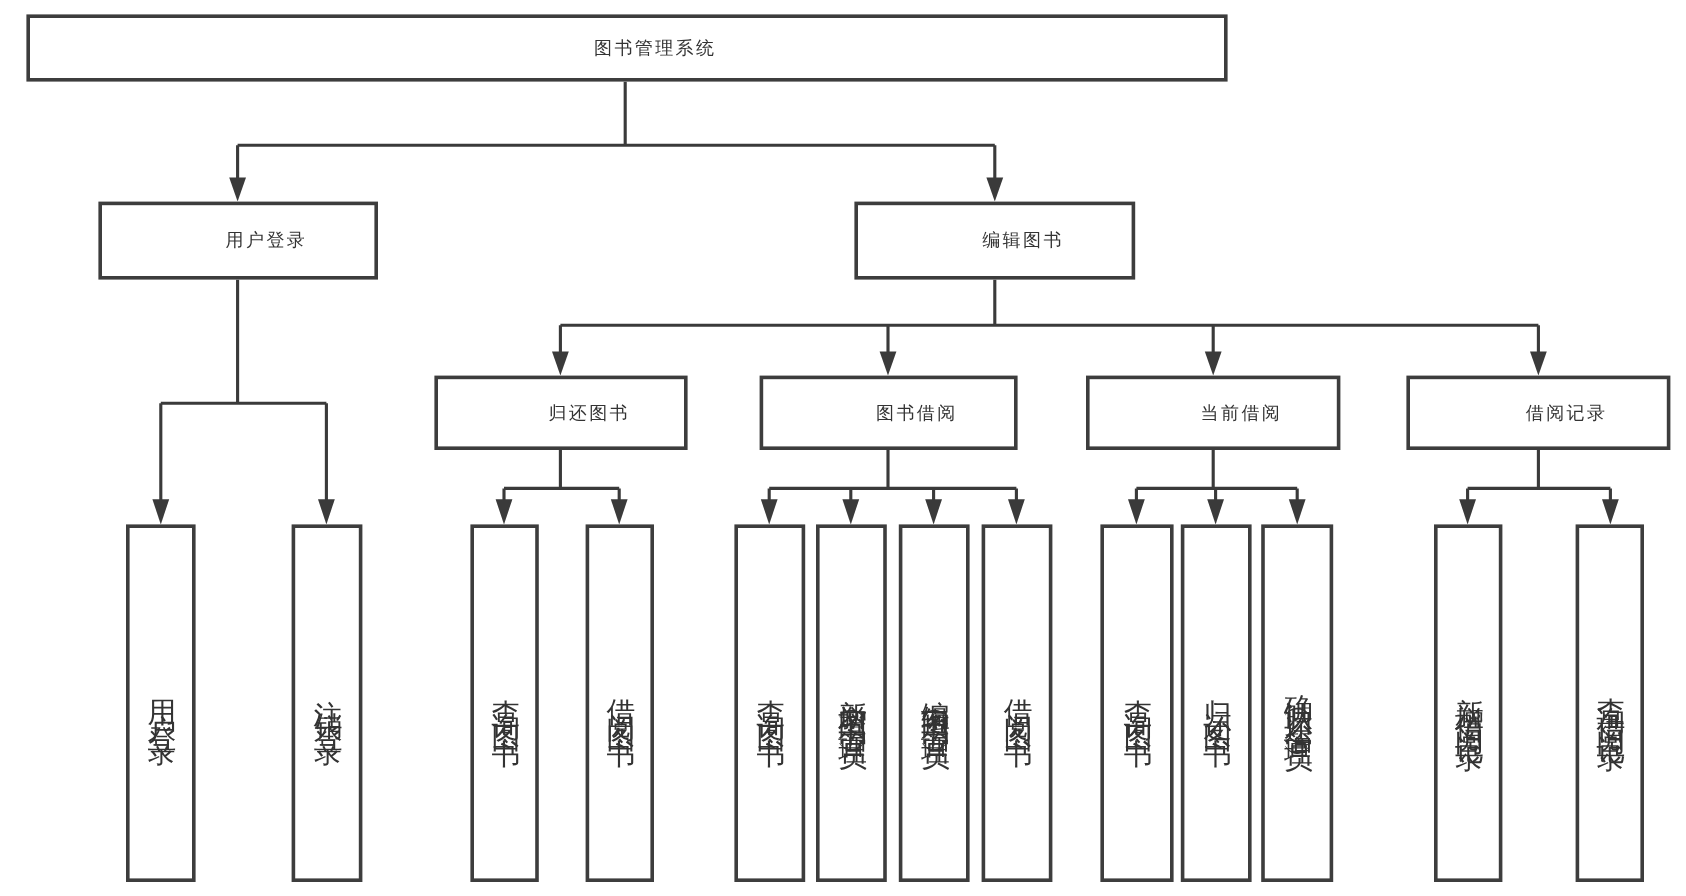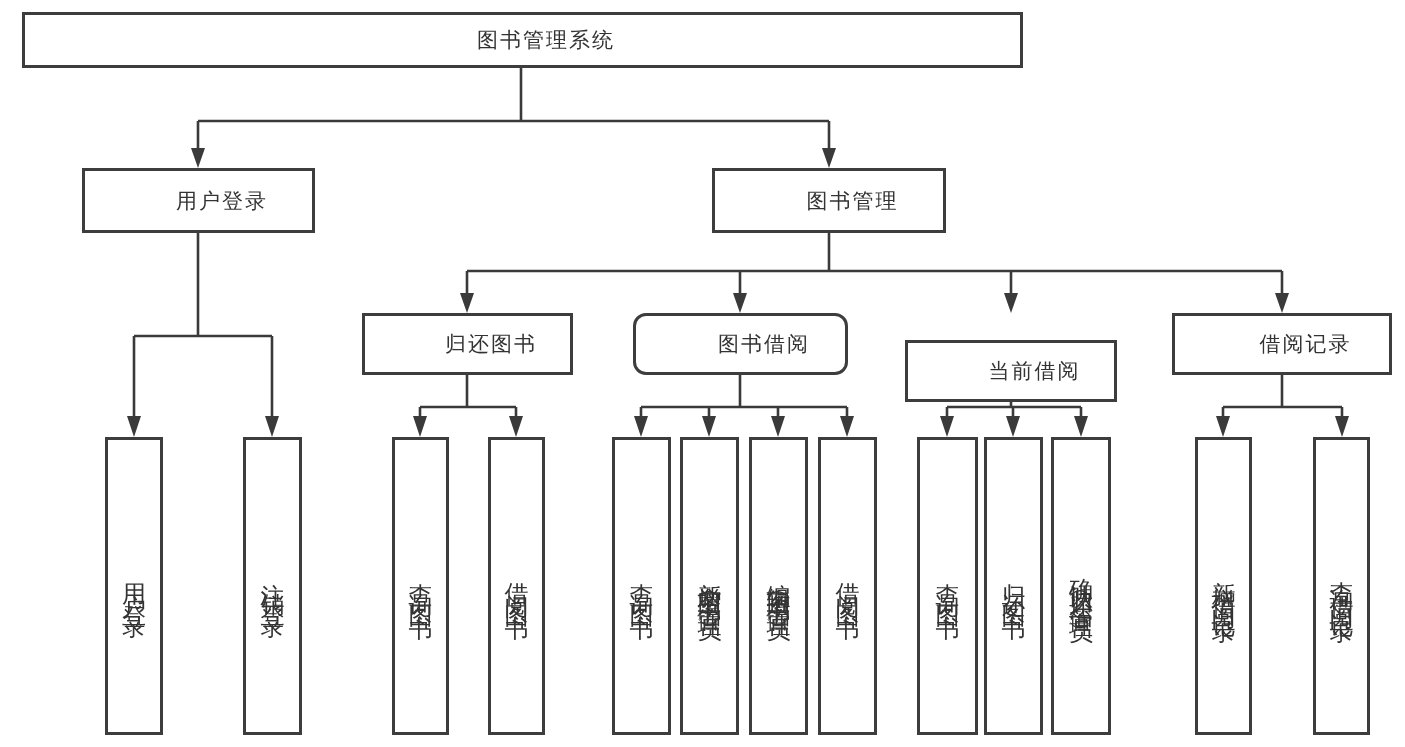--- a/index.html
+++ b/index.html
@@ -19,37 +19,37 @@
   svg.connectors{position:absolute;left:0;top:0;width:1405px;height:747px;pointer-events:none;}
   .cline{fill:none;stroke:var(--line);stroke-width:2.6px;}
   .carrow{fill:var(--line);stroke:none;}
 
   .box{
     position:absolute;box-sizing:border-box;background:#ffffff;
     border:3px solid var(--border);
     display:flex;align-items:center;justify-content:center;
     color:var(--text);
   }
-  .hbox{font-size:21px;letter-spacing:2px;white-space:nowrap;padding-left:47px;}
+  .hbox{font-size:15px;letter-spacing:2px;white-space:nowrap;padding-left:47px;}
   .leaf .leaf-label{
     writing-mode:vertical-rl;text-orientation:mixed;
     font-size:24px;line-height:1;color:var(--text);
   }
   .ls4 .leaf-label{letter-spacing:11px;}
   .ls6 .leaf-label{letter-spacing:8px;}
   .ls8 .leaf-label{letter-spacing:6px;}
   .ls9 .leaf-label{letter-spacing:5px;}
 
   
   #b-root{left:22px;top:12px;width:1001px;height:56px;}
   #b-l2-0{left:82px;top:168px;width:233px;height:65px;}
   #b-l2-1{left:712px;top:168px;width:234px;height:65px;}
   #b-l3-0{left:362px;top:313px;width:211px;height:62px;}
-  #b-l3-1{left:633px;top:313px;width:215px;height:62px;border-radius:13px;}
-  #b-l3-2{left:905px;top:313px;width:212px;height:62px;margin-top:27px;}
+  #b-l3-1{left:633px;top:313px;width:215px;height:62px;}
+  #b-l3-2{left:905px;top:313px;width:212px;height:62px;}
   #b-l3-3{left:1172px;top:313px;width:220px;height:62px;}
 
   .leaf{top:437px;height:298px;}
   #leaf-0{left:105px;width:58px;}
   #leaf-1{left:243px;width:59px;}
   #leaf-2{left:392px;width:57px;}
   #leaf-3{left:488px;width:57px;}
   #leaf-4{left:612px;width:59px;}
   #leaf-5{left:680px;width:59px;}
   #leaf-6{left:749px;width:59px;}
@@ -103,21 +103,21 @@
   </svg>
 
   <div class="box hbox" id="b-root">
     <span>图书管理系统</span>
   </div>
 
   <div class="box hbox" id="b-l2-0">
     <span>用户登录</span>
   </div>
   <div class="box hbox" id="b-l2-1">
-    <span>图书管理</span>
+    <span>编辑图书</span>
   </div>
 
   <div class="box hbox" id="b-l3-0">
     <span>归还图书</span>
   </div>
   <div class="box hbox" id="b-l3-1">
     <span>图书借阅</span>
   </div>
   <div class="box hbox" id="b-l3-2">
     <span>当前借阅</span>

